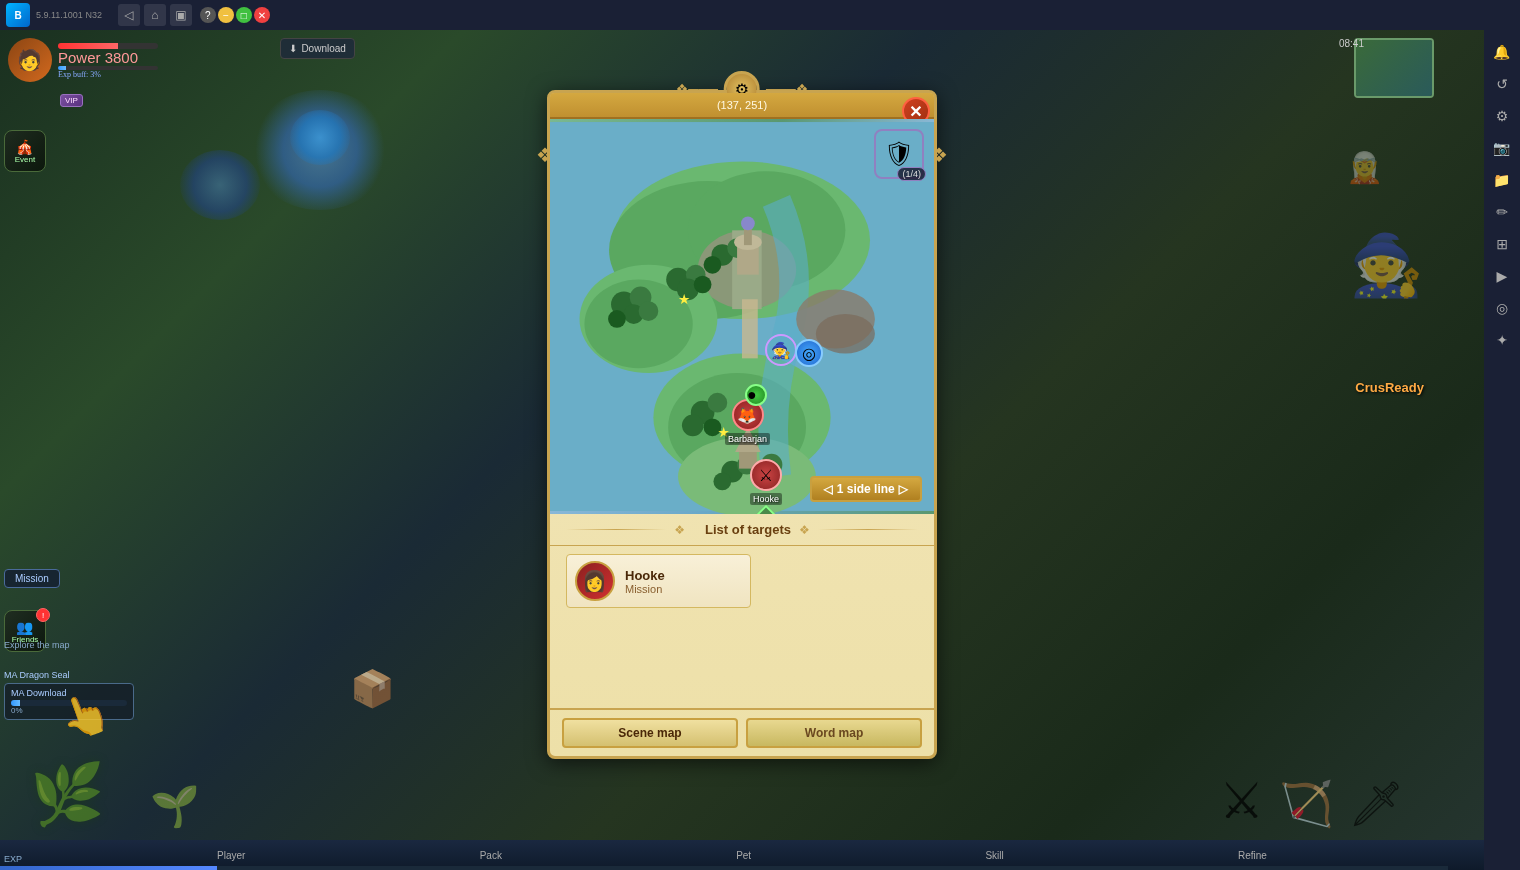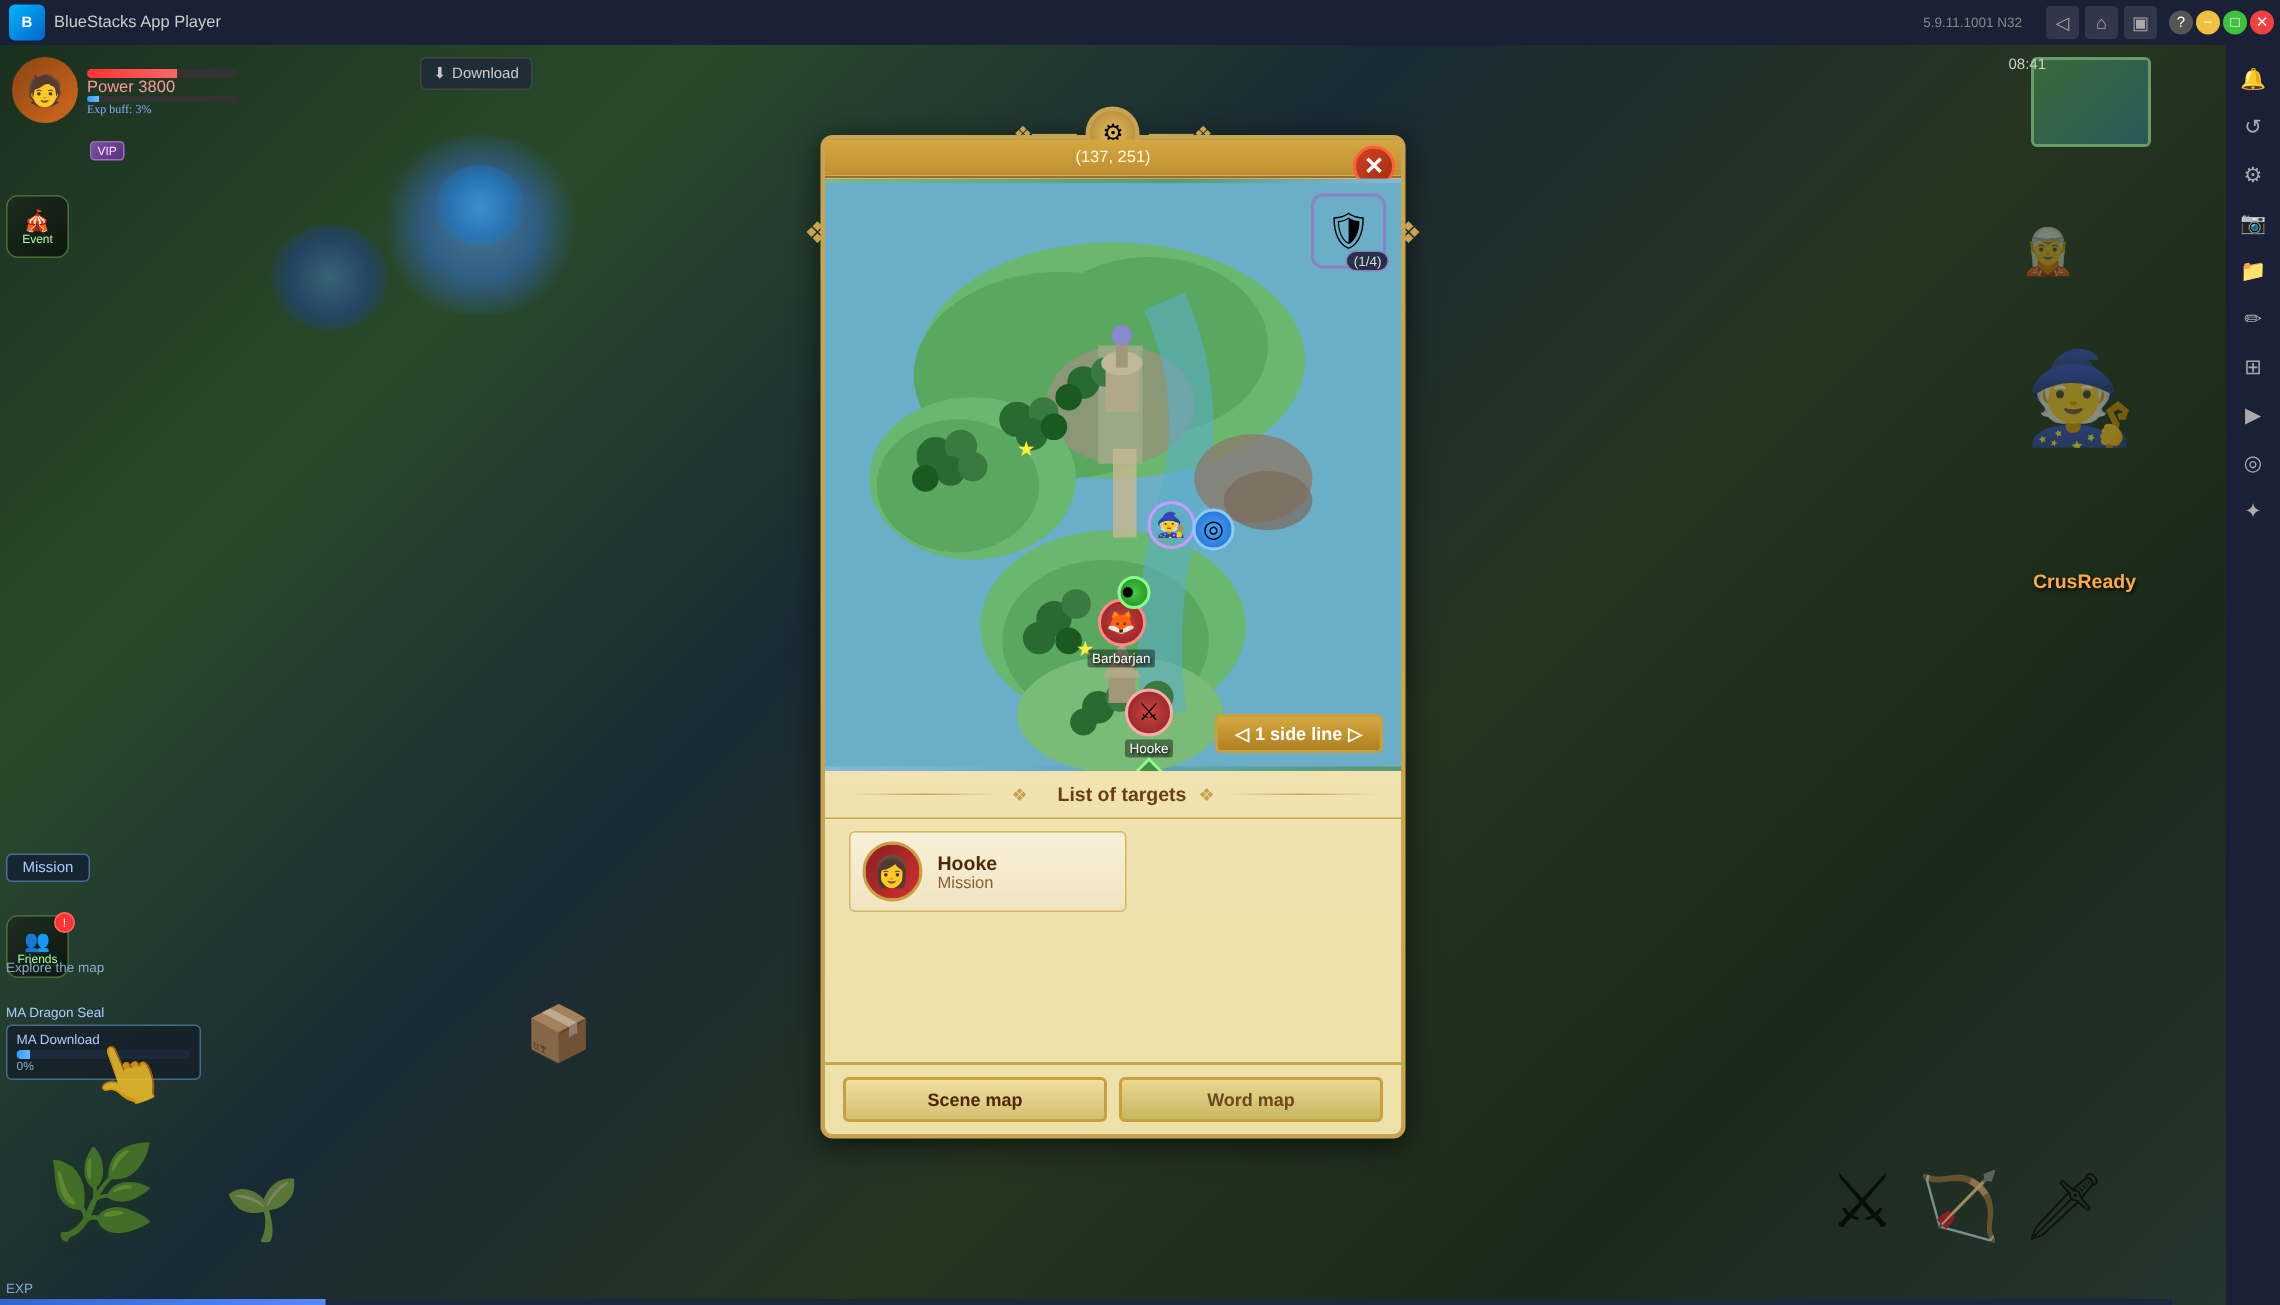--- a/index.html
+++ b/index.html
@@ -151,21 +151,21 @@
       border-radius: 3px;
       overflow: hidden;
       margin-top: 2px;
     }
     .power-fill {
       height: 100%;
       background: linear-gradient(90deg, #ff3333, #ff6666);
       width: 60%;
     }
     .power-text {
-      font-size: 11px;
+      font-size: 15px;
       color: #ff9999;
     }
     .exp-bar {
       height: 4px;
       width: 100px;
       background: #333;
       border-radius: 2px;
       overflow: hidden;
     }
     .exp-fill {
@@ -561,21 +561,20 @@
       bottom: 190px;
       font-size: 9px;
       color: #aaccff;
     }
   </style>
 </head>
 <body>
 
 <div class="titlebar">
   <div class="titlebar-logo">B</div>
-  <span class="titlebar-title">BlueStacks App Player</span>
   <span class="titlebar-subtitle">5.9.11.1001 N32</span>
   <div class="titlebar-nav">
     <div class="titlebar-nav-btn">◁</div>
     <div class="titlebar-nav-btn">⌂</div>
     <div class="titlebar-nav-btn">▣</div>
   </div>
   <div class="titlebar-controls">
     <div class="titlebar-btn" style="background:#555;">?</div>
     <div class="titlebar-btn" style="background:#f0c040;">−</div>
     <div class="titlebar-btn" style="background:#40c040;">□</div>
@@ -822,19 +821,26 @@
         </div>
       </div>
 
       <div class="dialog-footer">
         <button class="footer-btn footer-btn-active">Scene map</button>
         <button class="footer-btn footer-btn-inactive">Word map</button>
       </div>
     </div>
   </div>
 
+  <div class="game-bottom-bar">
+    <div class="bottom-bar-item">Player</div>
+    <div class="bottom-bar-item">Pack</div>
+    <div class="bottom-bar-item">Pet</div>
+    <div class="bottom-bar-item">Skill</div>
+    <div class="bottom-bar-item">Refine</div>
+  </div>
 
   <div style="position:absolute;bottom:0;left:0;right:36px;height:4px;background:#1a2a3a;">
     <div style="height:100%;width:15%;background:linear-gradient(90deg,#3366cc,#5588ff);"></div>
   </div>
 
   <div style="position:absolute;bottom:6px;left:4px;font-size:9px;color:#88aacc;">EXP</div>
 </div>
 
 </body></html>

